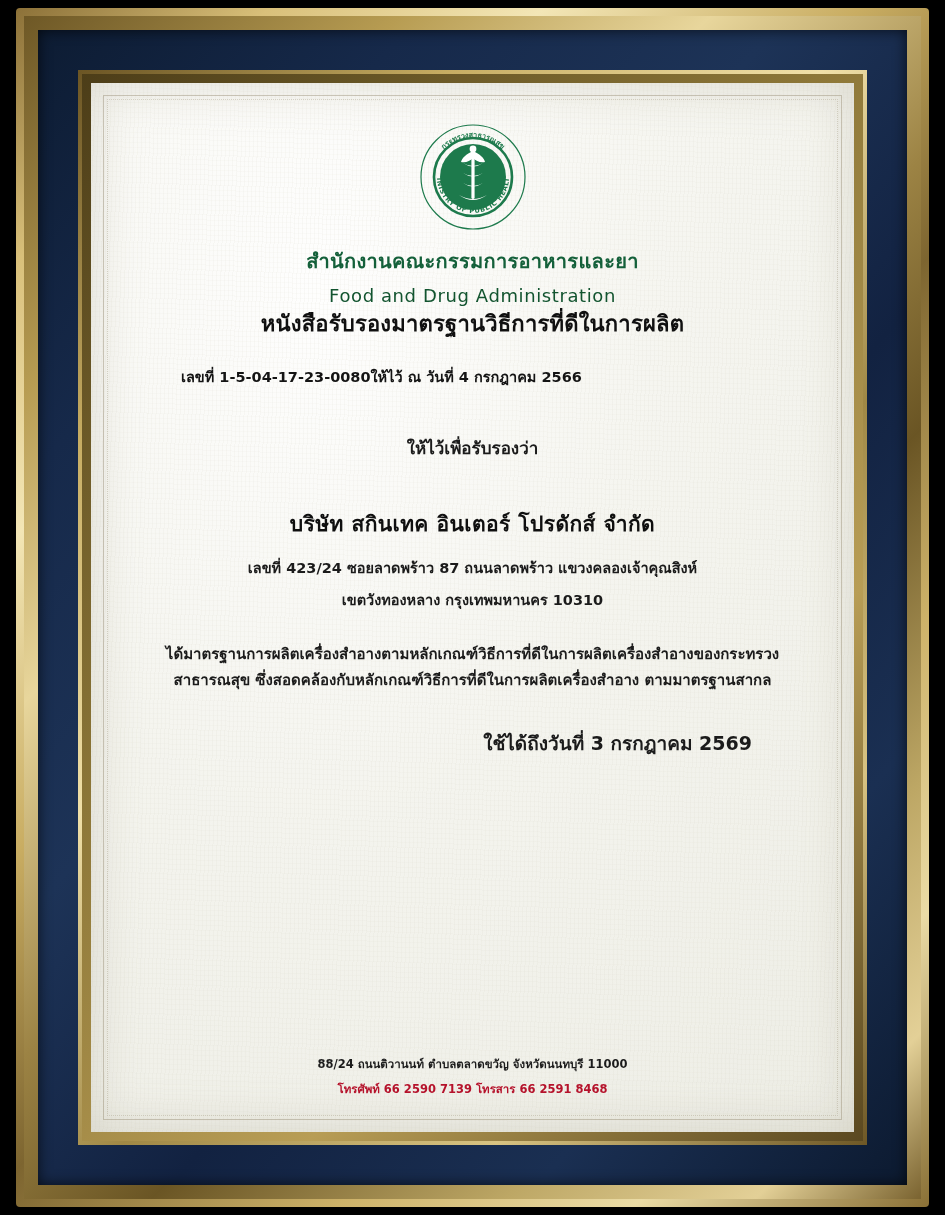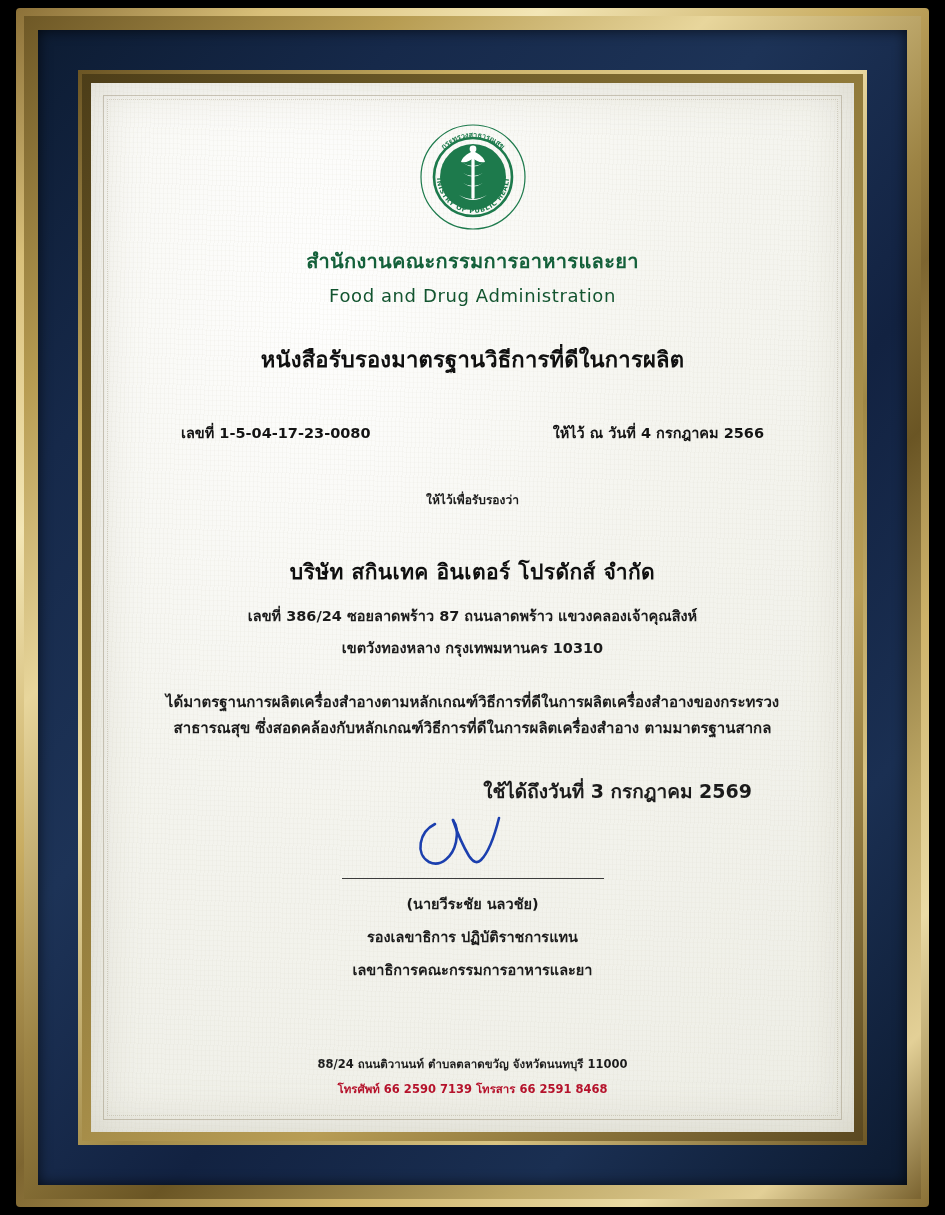--- a/index.html
+++ b/index.html
@@ -127,38 +127,36 @@
     color: #12542f;
     font-weight: normal;
     letter-spacing: 0.6px;
     margin-top: 8px;
   }
 
   .doc-title {
     font-size: 22px;
     font-weight: bold;
     color: #101010;
-    margin-top: 36px;
     letter-spacing: 0.2px;
   }
 
   .meta-row {
     display: flex;
-    justify-content: space-between;
     align-items: baseline;
-    margin-top: 44px;
+    margin-top: 24px;
     padding: 0 46px;
     font-size: 14.5px;
     font-weight: bold;
     color: #141414;
   }
 
   .certify-line {
     margin-top: 46px;
-    font-size: 12px;
+    font-size: 17px;
     font-weight: bold;
   }
 
   .company {
     margin-top: 46px;
     font-size: 21px;
     font-weight: bold;
     color: #0f0f0f;
     letter-spacing: 0.4px;
   }
@@ -300,42 +298,28 @@
       <div class="doc-title">หนังสือรับรองมาตรฐานวิธีการที่ดีในการผลิต</div>
 
       <div class="meta-row">
         <div>เลขที่ 1-5-04-17-23-0080</div>
         <div>ให้ไว้ ณ วันที่ 4 กรกฎาคม  2566</div>
       </div>
 
       <div class="certify-line">ให้ไว้เพื่อรับรองว่า</div>
 
       <div class="company">บริษัท สกินเทค อินเตอร์ โปรดักส์ จำกัด</div>
-      <div class="address-1">เลขที่ 386/24 ซอยลาดพร้าว 87 ถนนลาดพร้าว แขวงคลองเจ้าคุณสิงห์</div>
+      <div class="address-1">เลขที่ 423/24 ซอยลาดพร้าว 87 ถนนลาดพร้าว แขวงคลองเจ้าคุณสิงห์</div>
       <div class="address-2">เขตวังทองหลาง กรุงเทพมหานคร 10310</div>
 
       <div class="body-1">ได้มาตรฐานการผลิตเครื่องสำอางตามหลักเกณฑ์วิธีการที่ดีในการผลิตเครื่องสำอางของกระทรวง</div>
       <div class="body-2">สาธารณสุข ซึ่งสอดคล้องกับหลักเกณฑ์วิธีการที่ดีในการผลิตเครื่องสำอาง ตามมาตรฐานสากล</div>
 
       <div class="valid-line">ใช้ได้ถึงวันที่ 3 กรกฎาคม 2569</div>
 
-      <div class="sign-block">
-        <div class="sig-area">
-          <svg width="300" height="66" viewBox="0 0 300 66" aria-hidden="true">
-            <g fill="none" stroke="#1b3fae" stroke-width="2.6" stroke-linecap="round" stroke-linejoin="round">
-              <path d="M112 12 C96 20 92 42 106 50 C118 56 130 44 133 30 C135 20 133 12 130 8"></path>
-              <path d="M130 8 C134 20 140 34 146 44 C150 50 154 52 158 48 C166 40 172 22 176 6"></path>
-            </g>
-          </svg>
-        </div>
-        <div class="sig-line"></div>
-        <div class="signer-name">(นายวีระชัย นลวชัย)</div>
-        <div class="signer-title-1">รองเลขาธิการ ปฏิบัติราชการแทน</div>
-        <div class="signer-title-2">เลขาธิการคณะกรรมการอาหารและยา</div>
-      </div>
 
       <div class="footer">
         <div class="footer-2">88/24 ถนนติวานนท์ ตำบลตลาดขวัญ จังหวัดนนทบุรี 11000</div>
         <div class="footer-3">โทรศัพท์ 66 2590 7139 โทรสาร 66 2591 8468</div>
       </div>
 
     </div>
   </div>
 </div>
 

